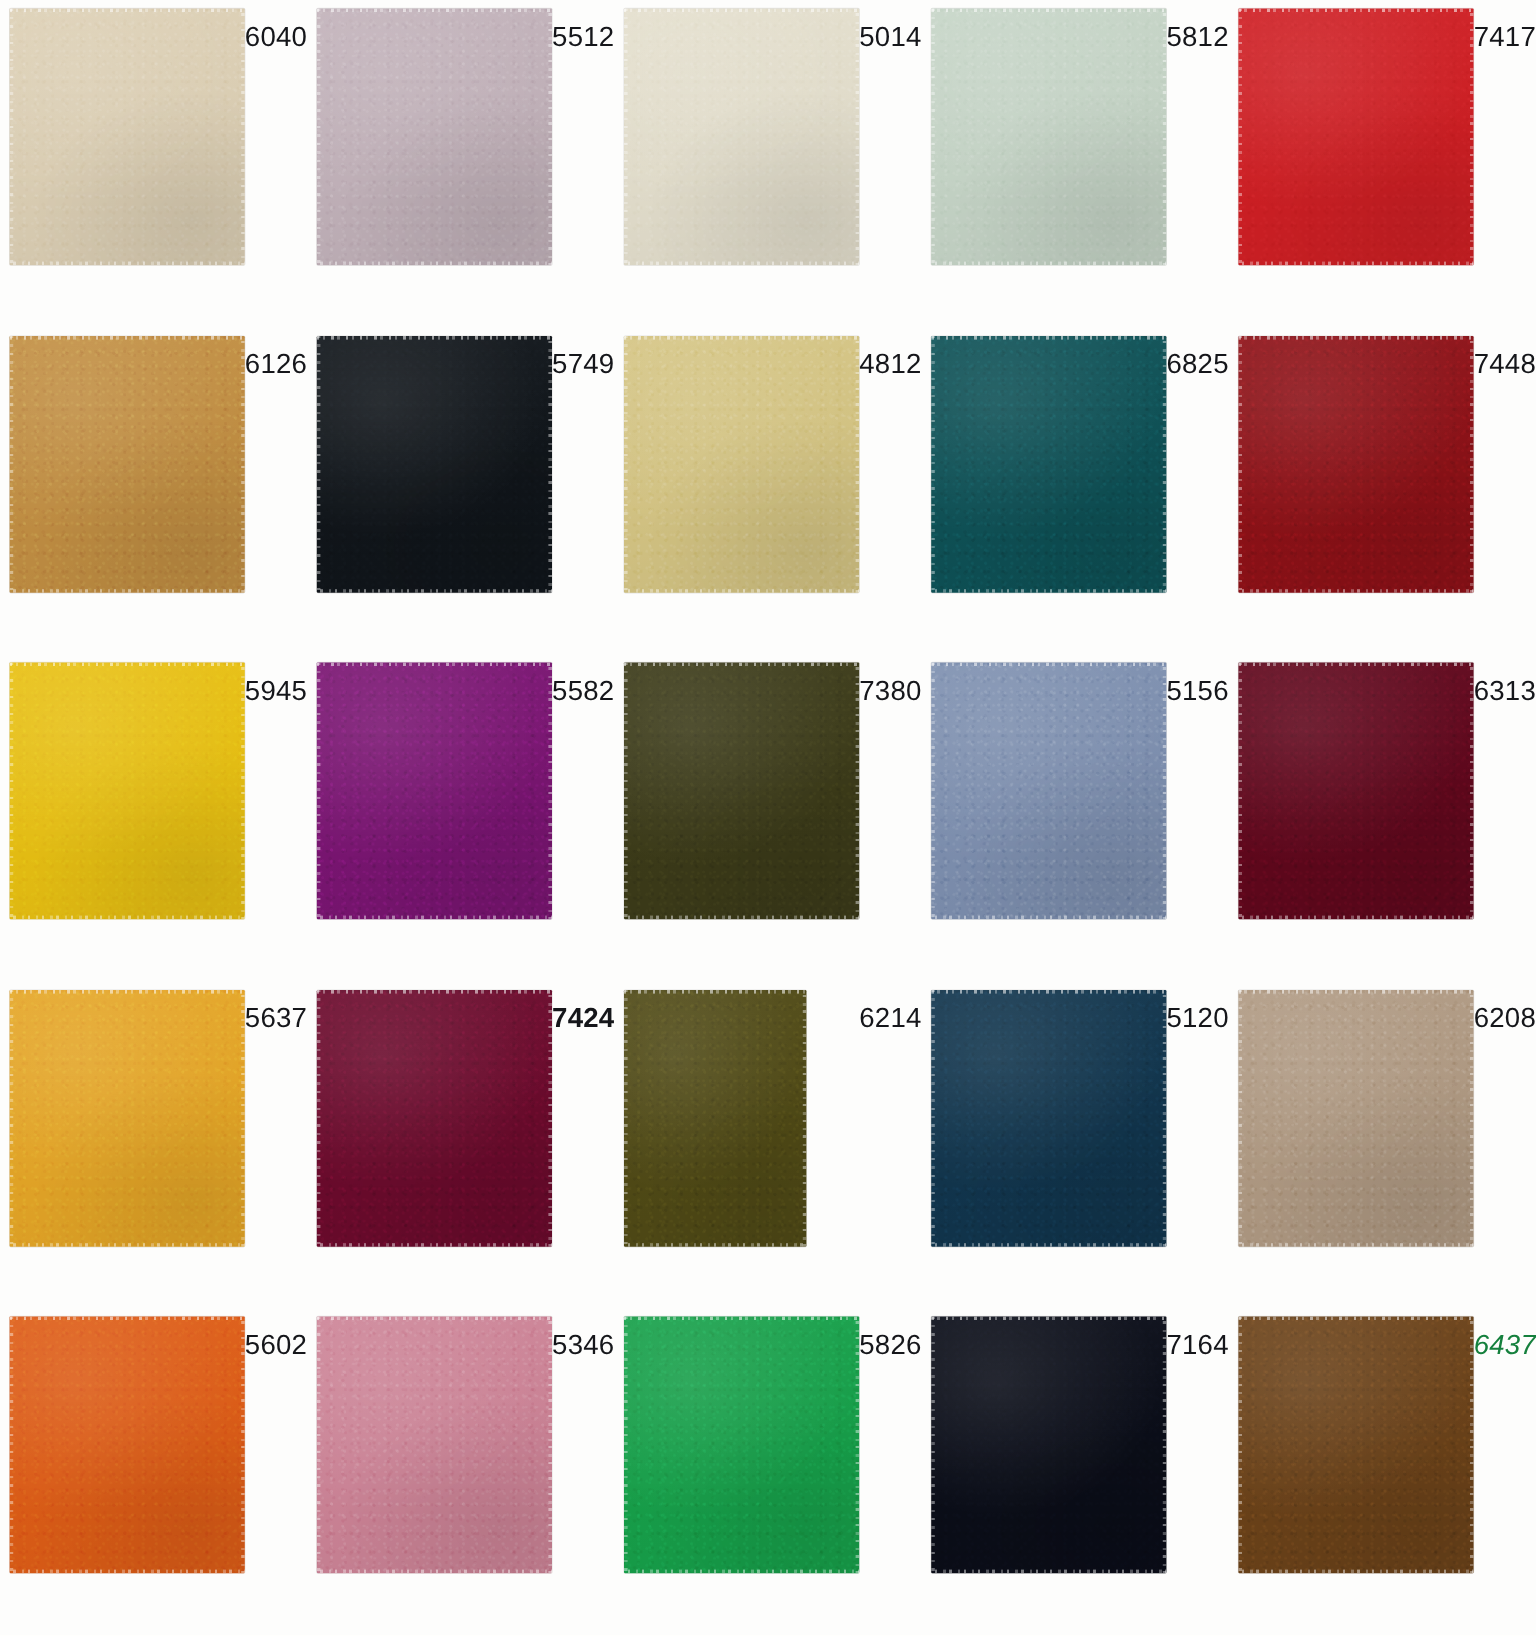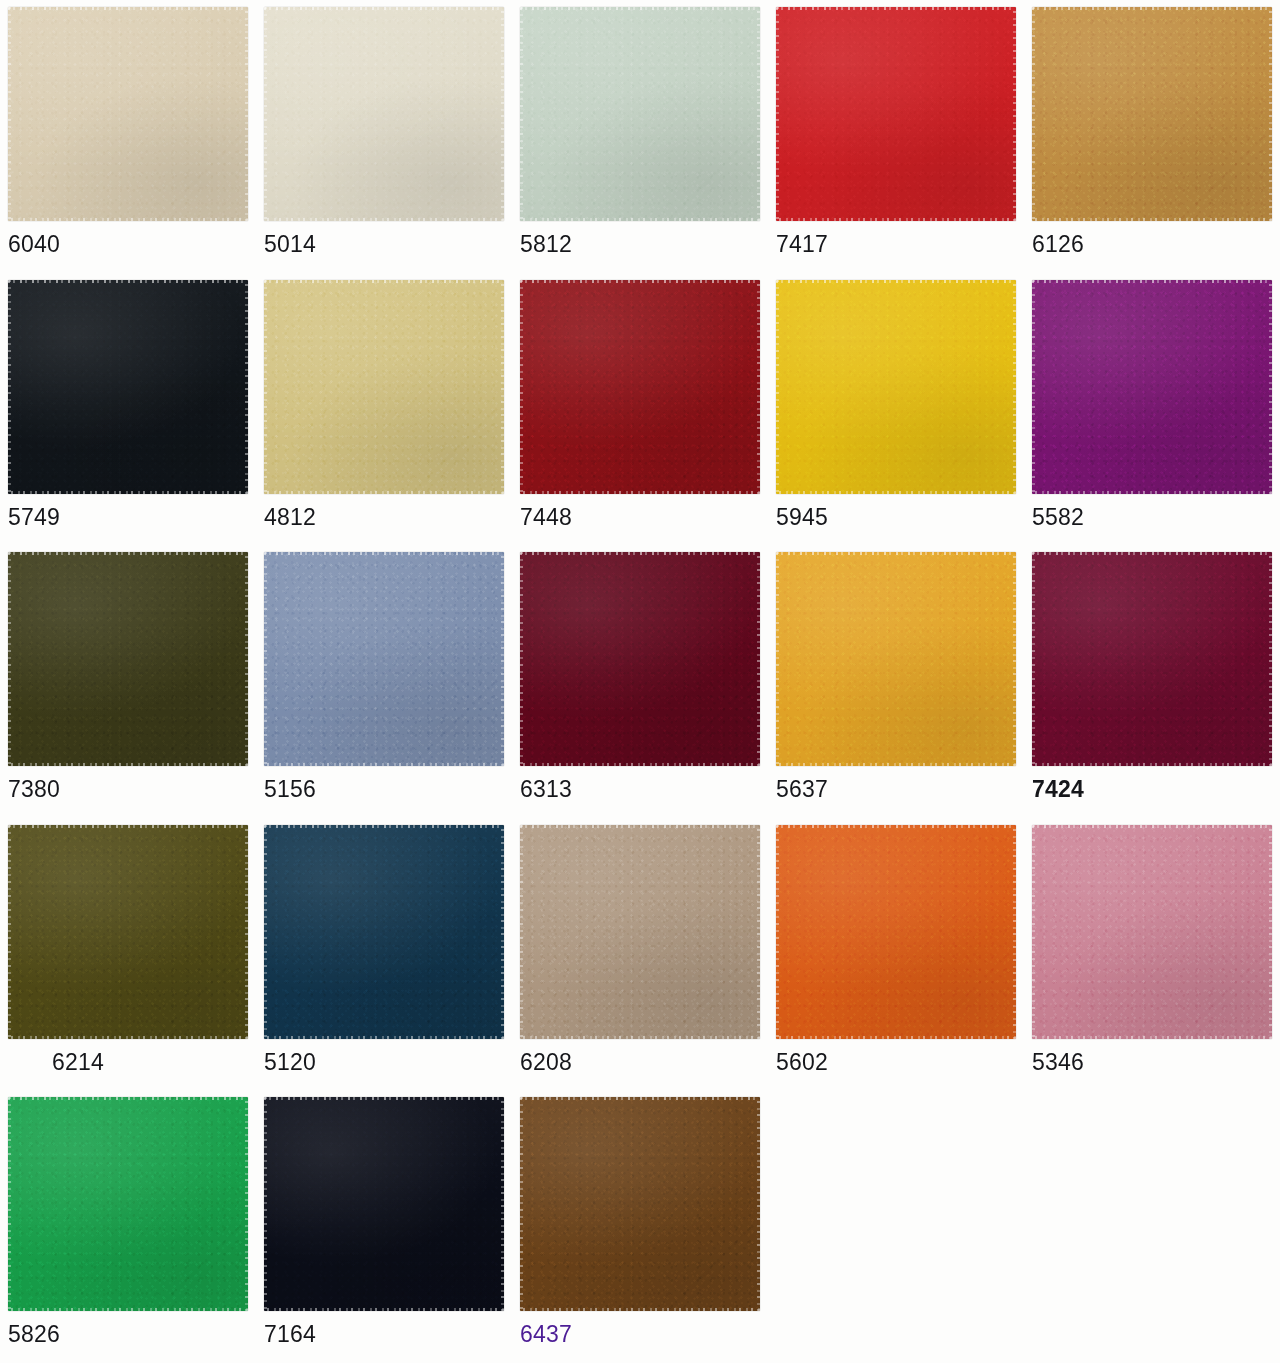--- a/index.html
+++ b/index.html
@@ -24,21 +24,21 @@
     grid-template-rows: repeat(5, 1fr);
     box-sizing: border-box;
     background: #fdfdfb;
   }
 
   .swatch-cell {
     position: relative;
     box-sizing: border-box;
     padding: 7px 0 0 8px;
     display: flex;
-    flex-direction: column;
+    flex-direction: row;
     justify-content: flex-start;
     align-items: flex-start;
     background: #fdfdfc;
   }
 
   .swatch-tile {
     width: 240px;
     height: 214px;
     position: relative;
     box-sizing: border-box;
@@ -137,20 +137,29 @@
     <div class="swatch-cell">
       <div class="swatch-tile" style="background-color: rgb(221, 208, 181);">
         <div class="edge-top"></div>
         <div class="edge-bottom"></div>
         <div class="edge-left"></div>
         <div class="edge-right"></div>
       </div>
       <div class="swatch-code" style="color: rgb(21, 22, 26);">6040</div>
     </div>
     <div class="swatch-cell">
+      <div class="swatch-tile" style="background-color: rgb(194, 178, 186);">
+        <div class="edge-top"></div>
+        <div class="edge-bottom"></div>
+        <div class="edge-left"></div>
+        <div class="edge-right"></div>
+      </div>
+      <div class="swatch-code" style="color: rgb(21, 22, 26);">5512</div>
+    </div>
+    <div class="swatch-cell">
       <div class="swatch-tile" style="background-color: rgb(228, 223, 205);">
         <div class="edge-top"></div>
         <div class="edge-bottom"></div>
         <div class="edge-left"></div>
         <div class="edge-right"></div>
       </div>
       <div class="swatch-code" style="color: rgb(21, 22, 26);">5014</div>
     </div>
     <div class="swatch-cell">
       <div class="swatch-tile" style="background-color: rgb(198, 213, 199);">
@@ -191,20 +200,29 @@
     <div class="swatch-cell">
       <div class="swatch-tile" style="background-color: rgb(213, 197, 132);">
         <div class="edge-top"></div>
         <div class="edge-bottom"></div>
         <div class="edge-left"></div>
         <div class="edge-right"></div>
       </div>
       <div class="swatch-code" style="color: rgb(21, 22, 26);">4812</div>
     </div>
     <div class="swatch-cell">
+      <div class="swatch-tile" style="background-color: rgb(14, 81, 86);">
+        <div class="edge-top"></div>
+        <div class="edge-bottom"></div>
+        <div class="edge-left"></div>
+        <div class="edge-right"></div>
+      </div>
+      <div class="swatch-code" style="color: rgb(21, 22, 26);">6825</div>
+    </div>
+    <div class="swatch-cell">
       <div class="swatch-tile" style="background-color: rgb(141, 17, 23);">
         <div class="edge-top"></div>
         <div class="edge-bottom"></div>
         <div class="edge-left"></div>
         <div class="edge-right"></div>
       </div>
       <div class="swatch-code" style="color: rgb(21, 22, 26);">7448</div>
     </div>
     <div class="swatch-cell">
       <div class="swatch-tile" style="background-color: rgb(232, 192, 19);">
@@ -332,15 +350,15 @@
       </div>
       <div class="swatch-code" style="color: rgb(21, 22, 26);">7164</div>
     </div>
     <div class="swatch-cell">
       <div class="swatch-tile" style="background-color: rgb(107, 66, 25);">
         <div class="edge-top"></div>
         <div class="edge-bottom"></div>
         <div class="edge-left"></div>
         <div class="edge-right"></div>
       </div>
-      <div class="swatch-code" style="color: #4c1d95;">6437</div>
+      <div class="swatch-code" style="color: #15803d; font-style: italic;">6437</div>
     </div>
   </div>
 
 </body></html>

